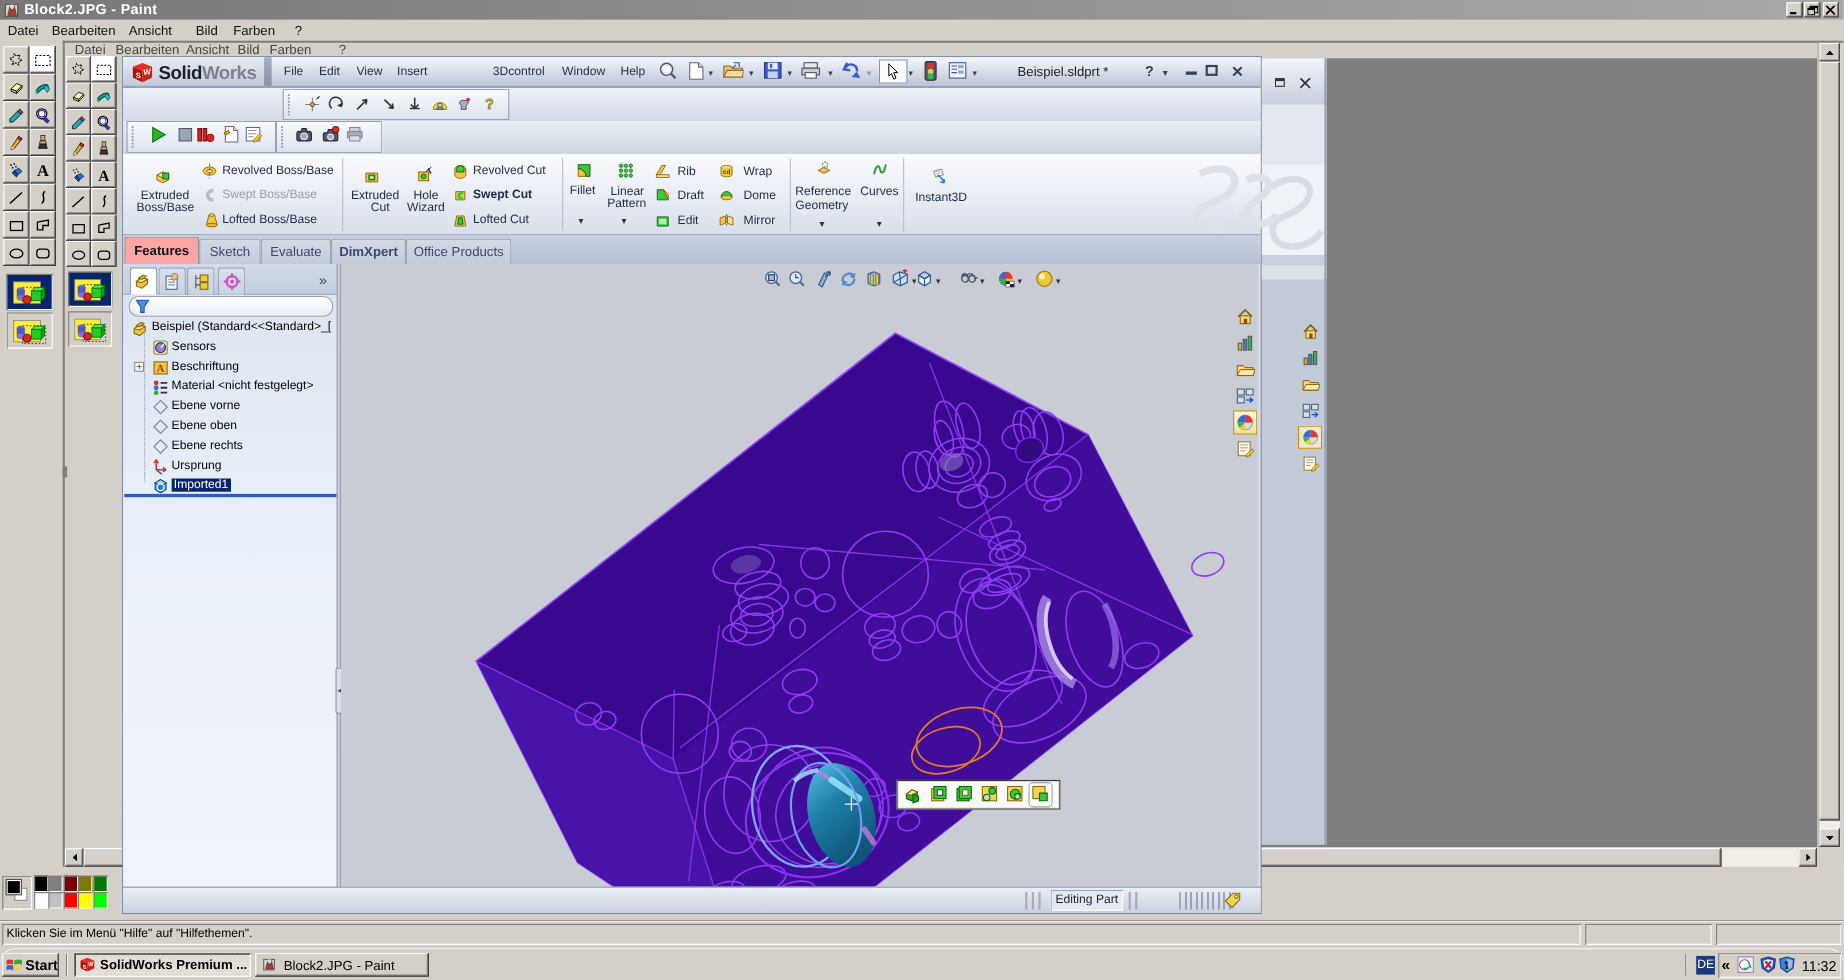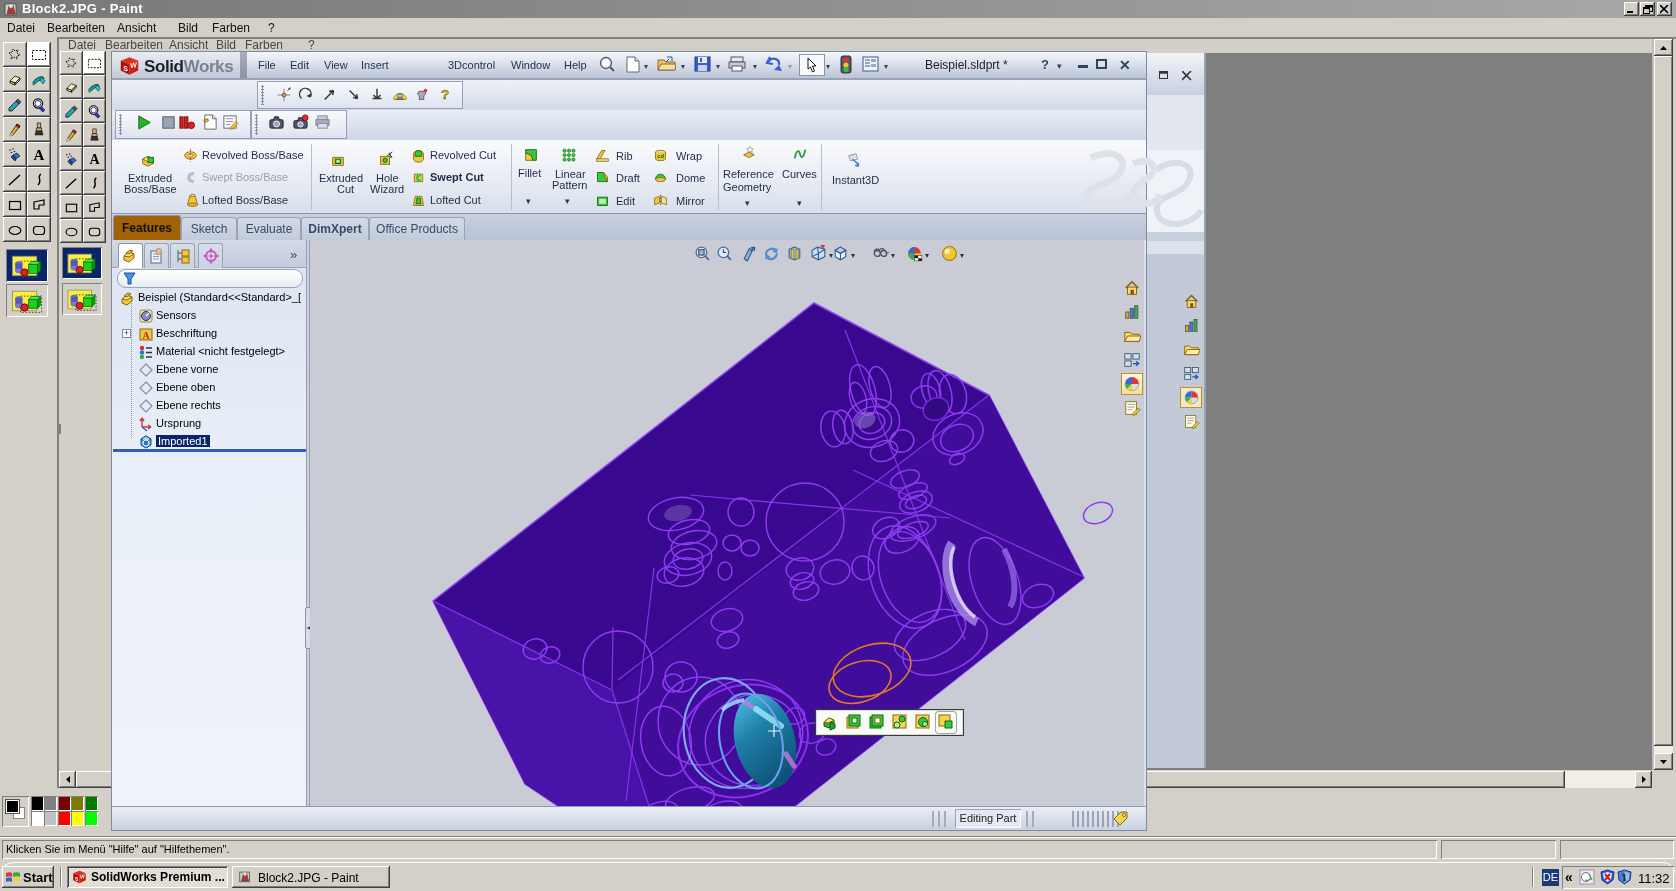--- a/index.html
+++ b/index.html
@@ -865,21 +865,21 @@
 <svg style="position:absolute;left:792px;top:146px" width="16" height="16">
     <use href="#r_curves"></use>
   </svg>
 <div style="left:782px;top:168px;font-size:11px;color:#1F2A44;">Curves</div>
 <div style="left:797px;top:198px;font-size:11px;color:#333;font-size:9px;">▾</div>
 <svg style="position:absolute;left:847px;top:152px" width="16" height="16">
     <use href="#r_i3d"></use>
   </svg>
 <div style="left:832px;top:174px;font-size:11px;color:#1F2A44;">Instant3D</div>
 <div style="left:112px;top:214px;width:1034px;height:26px;background:linear-gradient(#C8D0DF,#B8C2D4);"></div>
-<div style="left:113px;top:215px;width:68px;height:25px;background:#a16207;border:1px solid #8a93a8;border-bottom:none;border-radius:3px 3px 0 0;font-size:12px;font-weight:bold;color:#111;text-align:center;line-height:24px;">Features</div>
+<div style="left:113px;top:215px;width:68px;height:25px;background:#fca5a5;border:1px solid #8a93a8;border-bottom:none;border-radius:3px 3px 0 0;font-size:12px;font-weight:bold;color:#111;text-align:center;line-height:24px;">Features</div>
 <div style="left:181px;top:217px;width:56px;height:23px;background:linear-gradient(#D3DAE6,#C2CBDA);border:1px solid #9aa3b6;border-bottom:none;border-radius:3px 3px 0 0;font-size:12px;color:#3A4A6B;text-align:center;line-height:22px;">Sketch</div>
 <div style="left:237px;top:217px;width:64px;height:23px;background:linear-gradient(#D3DAE6,#C2CBDA);border:1px solid #9aa3b6;border-bottom:none;border-radius:3px 3px 0 0;font-size:12px;color:#3A4A6B;text-align:center;line-height:22px;">Evaluate</div>
 <div style="left:301px;top:217px;width:68px;height:23px;background:linear-gradient(#D3DAE6,#C2CBDA);border:1px solid #9aa3b6;border-bottom:none;border-radius:3px 3px 0 0;font-size:12px;color:#3A4A6B;text-align:center;line-height:22px;font-weight:bold;">DimXpert</div>
 <div style="left:369px;top:217px;width:96px;height:23px;background:linear-gradient(#D3DAE6,#C2CBDA);border:1px solid #9aa3b6;border-bottom:none;border-radius:3px 3px 0 0;font-size:12px;color:#3A4A6B;text-align:center;line-height:22px;">Office Products</div>
 <div style="left:112px;top:240px;width:196px;height:566px;background:linear-gradient(#DCE4F1,#E9EFF8 40%,#EFF3FA);"></div>
 <div style="left:112px;top:240px;width:196px;height:28px;background:linear-gradient(#D2DAE8,#C2CCDC);border-bottom:1px solid #9aa3b6;"></div>
 <div style="left:118px;top:243px;width:25px;height:25px;background:#fff;border:1px solid #8a93a8;border-bottom:1px solid #fff;border-radius:3px 3px 0 0;">
     <svg style="position:absolute;left:3px;top:3px" width="18" height="18">
       <path d="M2 9 L7 5 L12 7 L12 11 L7 15 L2 13Z" fill="#f2c63e" stroke="#8a6a10"></path>
       <path d="M7 5 L12 7 L7 10 L2 9Z" fill="#fae28a" stroke="#8a6a10"></path>

